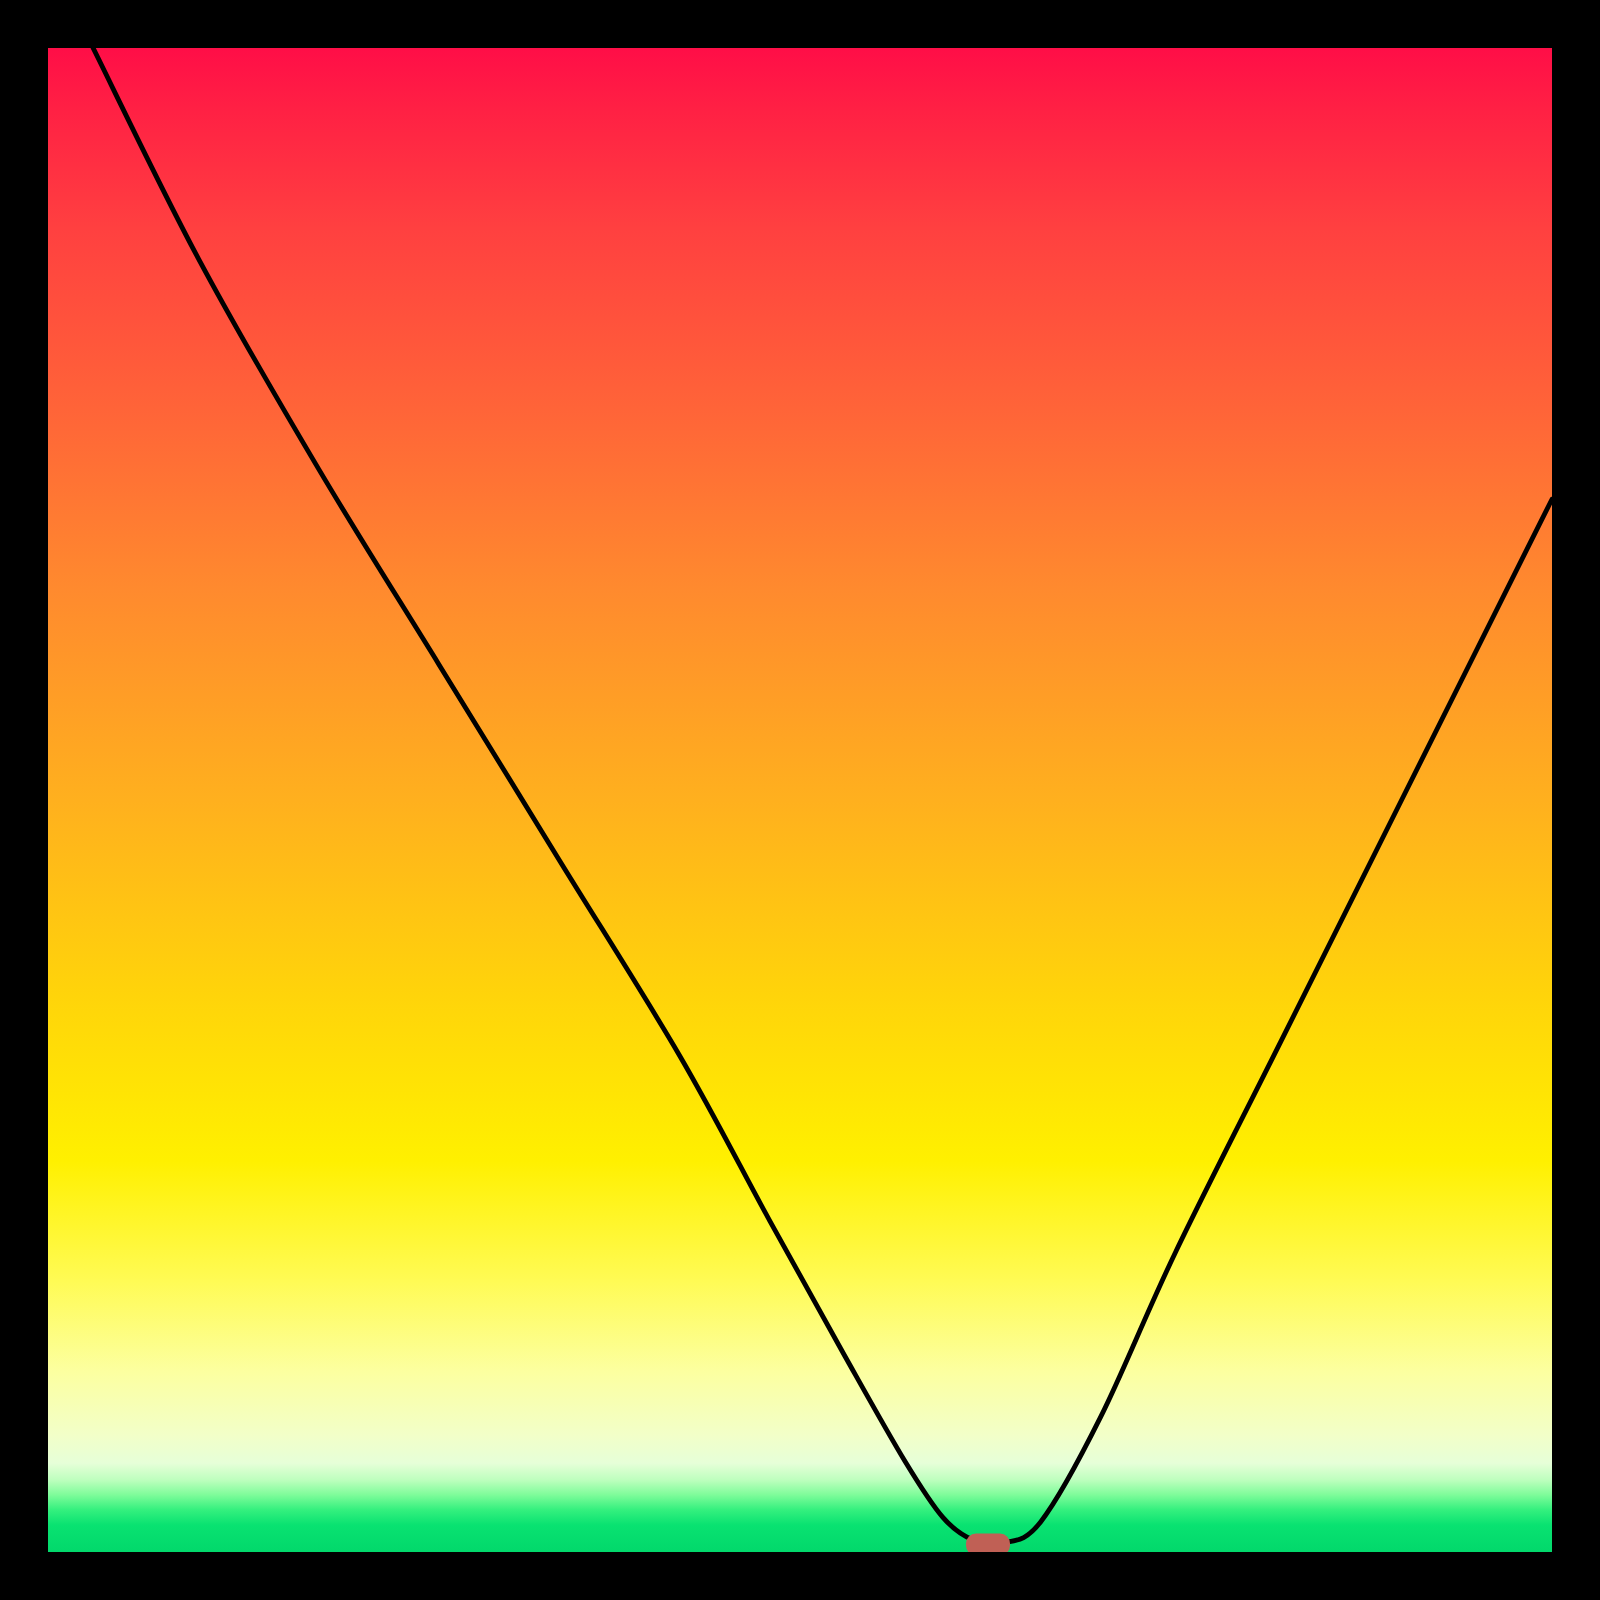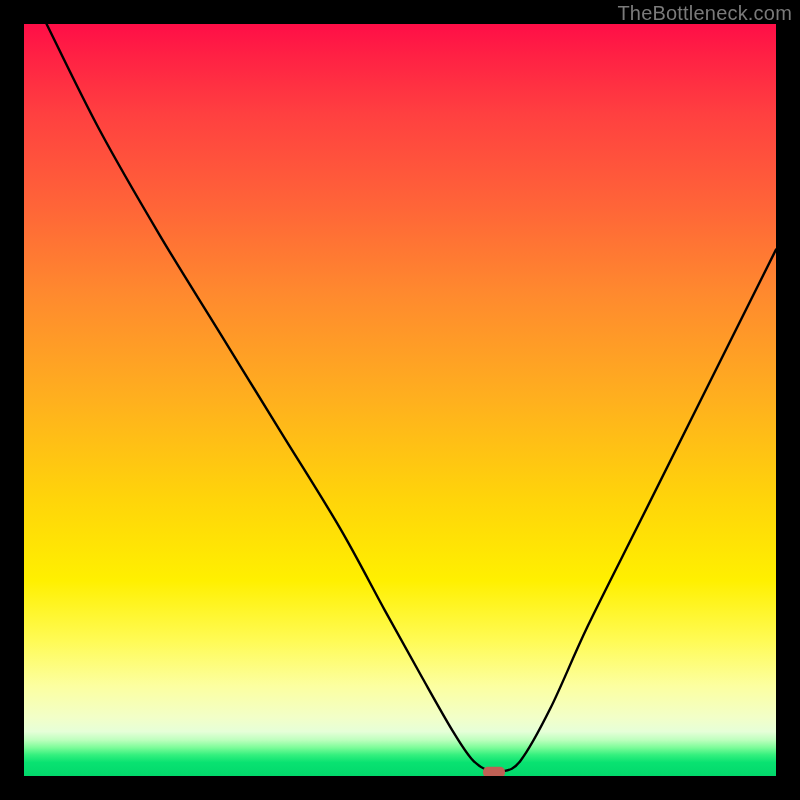--- a/index.html
+++ b/index.html
@@ -77,21 +77,20 @@
   }
   .marker {
     fill: #c06055;
     stroke: none;
   }
 </style>
 </head>
 <body>
 
 <div class="frame">
-  <div class="watermark">TheBottleneck.com</div>
 
   <div class="plot-area">
     <div class="heat-bg"></div>
     <svg class="curve-svg" viewBox="0 0 752 752" preserveAspectRatio="none">
       <path id="curve-path" class="curve" d="M 22.56 0.00 C 31.33 17.55, 56.40 70.19, 75.20 105.28 C 94.00 140.37, 115.31 176.72, 135.36 210.56 C 155.41 244.40, 175.47 275.73, 195.52 308.32 C 215.57 340.91, 235.63 373.49, 255.68 406.08 C 275.73 438.67, 298.29 473.76, 315.84 503.84 C 333.39 533.92, 347.17 561.49, 360.96 586.56 C 374.75 611.63, 387.28 634.19, 398.56 654.24 C 409.84 674.29, 420.49 693.47, 428.64 706.88 C 436.79 720.29, 441.80 728.19, 447.44 734.70 C 453.08 741.22, 457.47 743.85, 462.48 745.98 C 467.49 748.11, 471.88 748.99, 477.52 747.49 C 483.16 745.98, 488.17 747.49, 496.32 736.96 C 504.47 726.43, 515.12 706.88, 526.40 684.32 C 537.68 661.76, 548.96 632.93, 564.00 601.60 C 579.04 570.27, 597.84 533.92, 616.64 496.32 C 635.44 458.72, 654.24 421.12, 676.80 376.00 C 699.36 330.88, 739.47 250.67, 752.00 225.60"></path>
       <rect id="opt-marker" class="marker" rx="5" ry="5" width="22" height="11" x="459.00" y="742.74"></rect>
     </svg>
   </div>
 </div>
 

